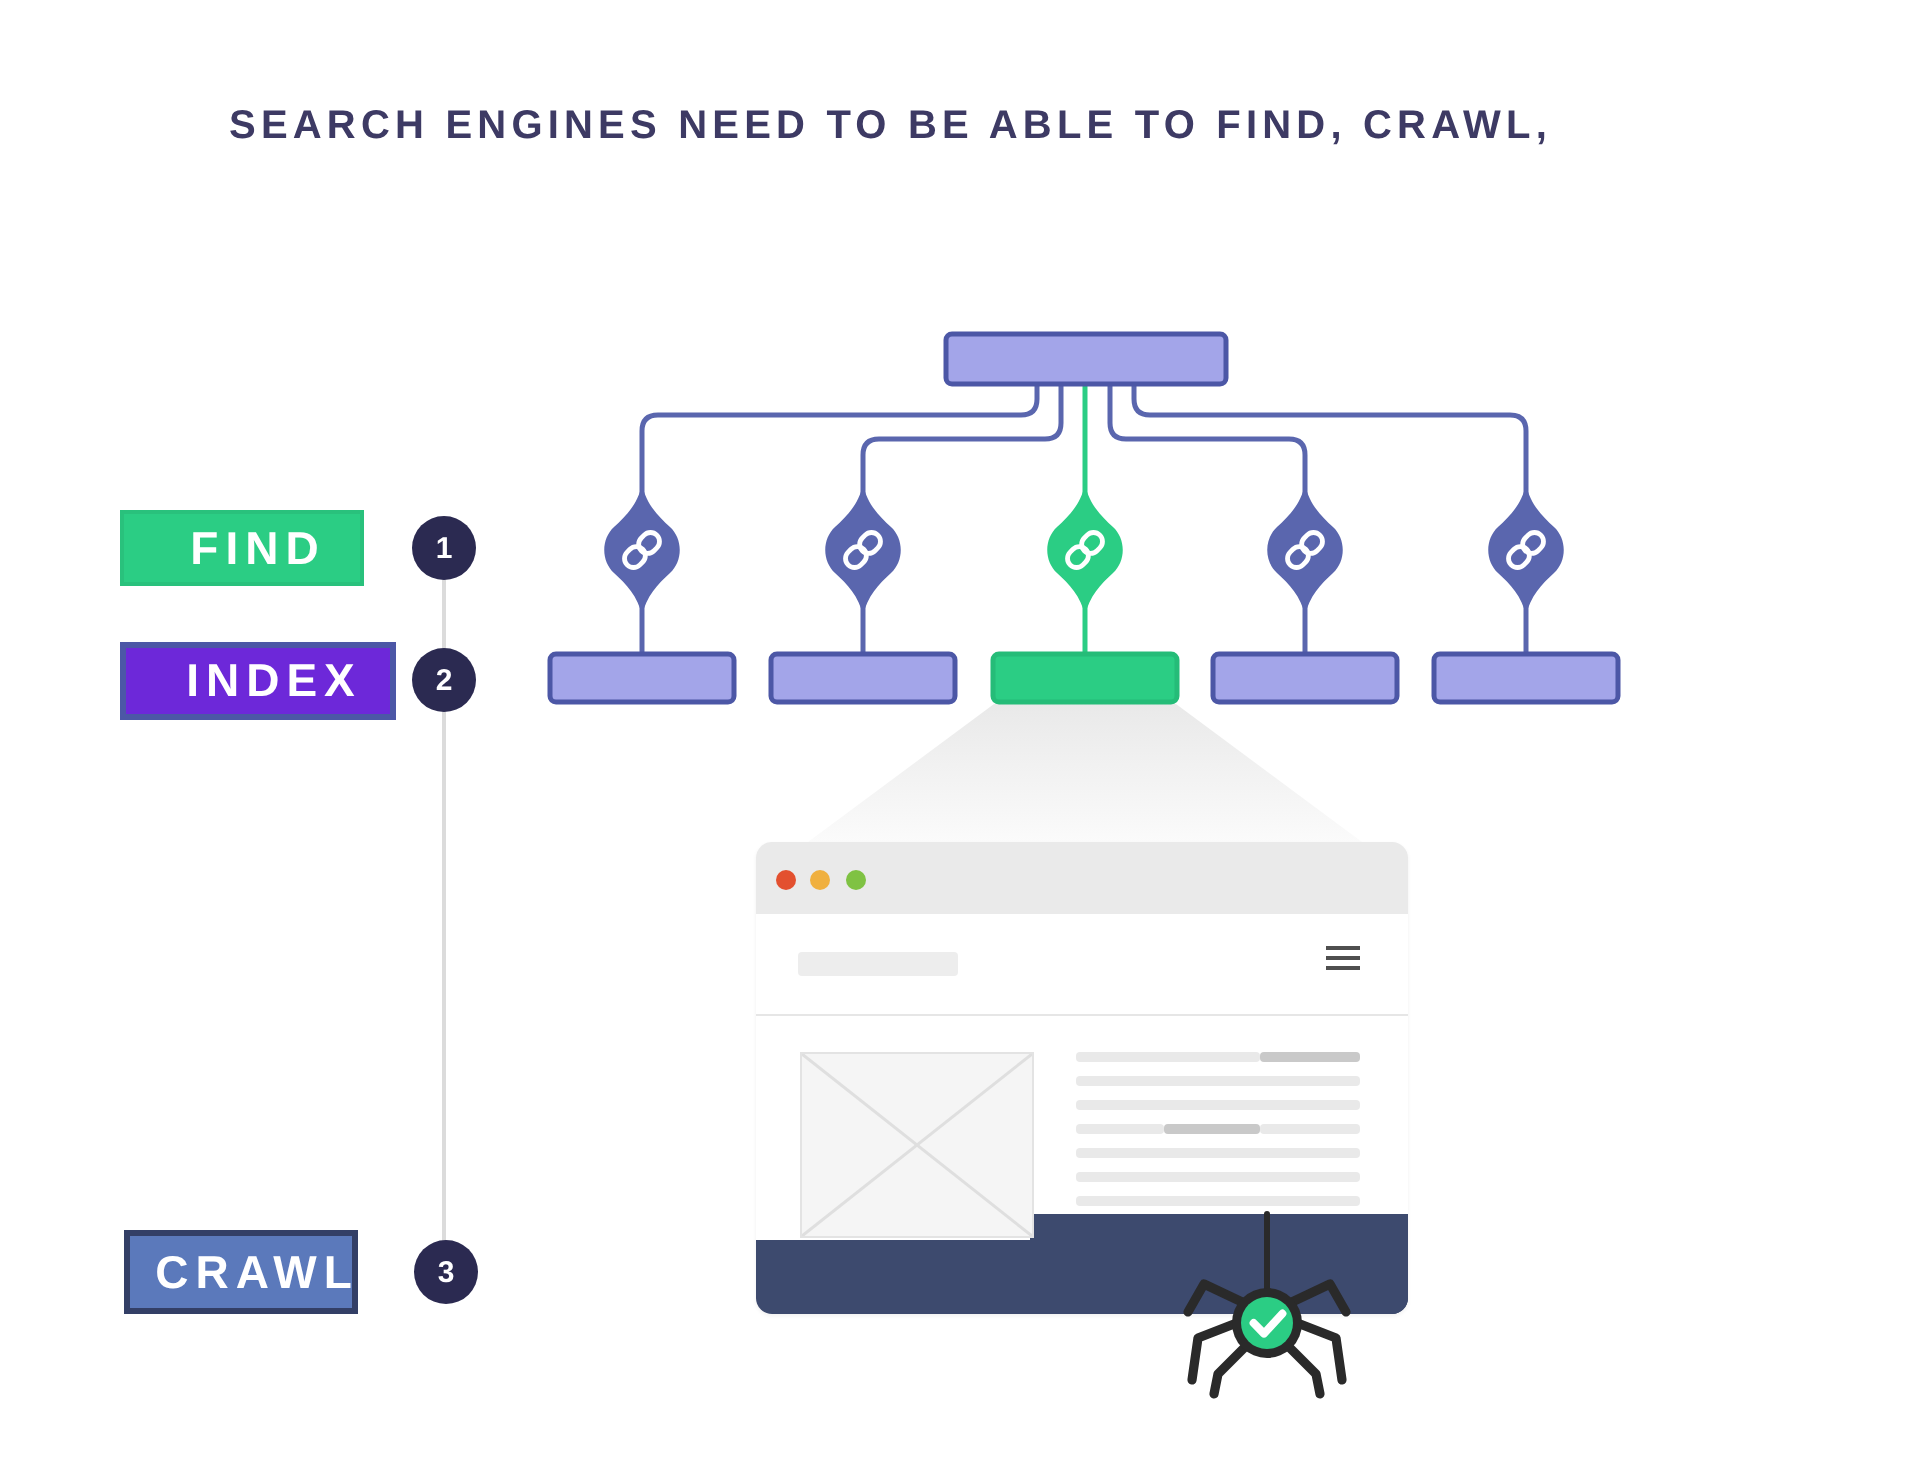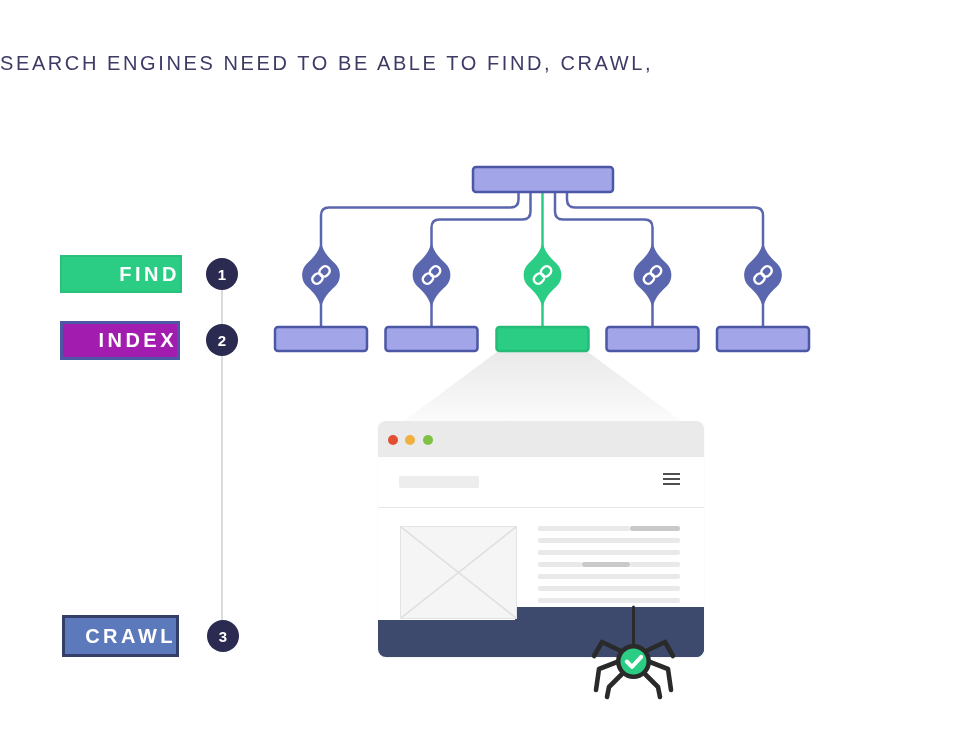--- a/index.html
+++ b/index.html
@@ -1,28 +1,28 @@
 <!DOCTYPE html>
 <html><head>
 <meta charset="utf-8">
 <style>
   html,body{margin:0;padding:0;background:#ffffff;}
   body{font-family:"Liberation Sans", sans-serif;}
   .canvas{position:relative;width:960px;height:732px;background:#ffffff;overflow:hidden;}
 
   
-  .title{position:absolute;left:0;top:47px;width:776px;text-align:left;
-         color:#3D3A64;font-size:20px;font-weight:400;letter-spacing:2.6px;line-height:33px;}
-
-  
-  .step-box{position:absolute;display:flex;align-items:center;justify-content:flex-end;
-            color:#ffffff;font-size:20px;font-weight:700;letter-spacing:3.5px;box-sizing:border-box;
+  .title{position:absolute;left:0;top:47px;width:776px;text-align:right;
+         color:#3D3A64;font-size:20px;font-weight:700;letter-spacing:2.6px;line-height:33px;}
+
+  
+  .step-box{position:absolute;display:flex;align-items:center;justify-content:center;
+            color:#ffffff;font-size:23px;font-weight:700;letter-spacing:3.5px;box-sizing:border-box;
             padding-left:16px;}
   .step-box.find {left:60px;top:255px;width:122px;height:38px;background:#2BCD84;border:2px solid #29C17C;}
-  .step-box.index{left:60px;top:321px;width:120px;height:39px;background:#a21caf;border:3px solid #4C57A6;}
+  .step-box.index{left:60px;top:321px;width:138px;height:39px;background:#6d28d9;border:3px solid #4C57A6;}
   .step-box.crawl{left:62px;top:615px;width:117px;height:42px;background:#5B79BB;border:3px solid #333F66;}
   .step-line{position:absolute;left:221px;top:274px;width:2px;height:362px;background:#DBDBDB;}
   .step-badge{position:absolute;width:32px;height:32px;border-radius:50%;background:#2B2A51;
               color:#fff;font-size:15px;font-weight:700;display:flex;align-items:center;justify-content:center;}
   .badge-1{left:206px;top:258px;}
   .badge-2{left:206px;top:324px;}
   .badge-3{left:207px;top:620px;}
 
   
   .overlay{position:absolute;left:0;top:0;width:960px;height:732px;pointer-events:none;}

